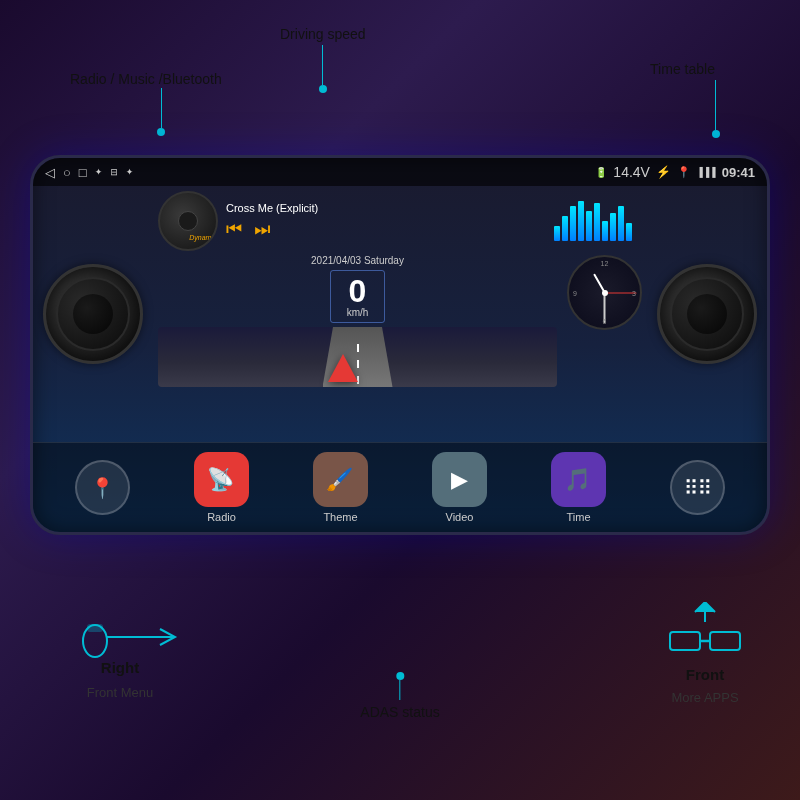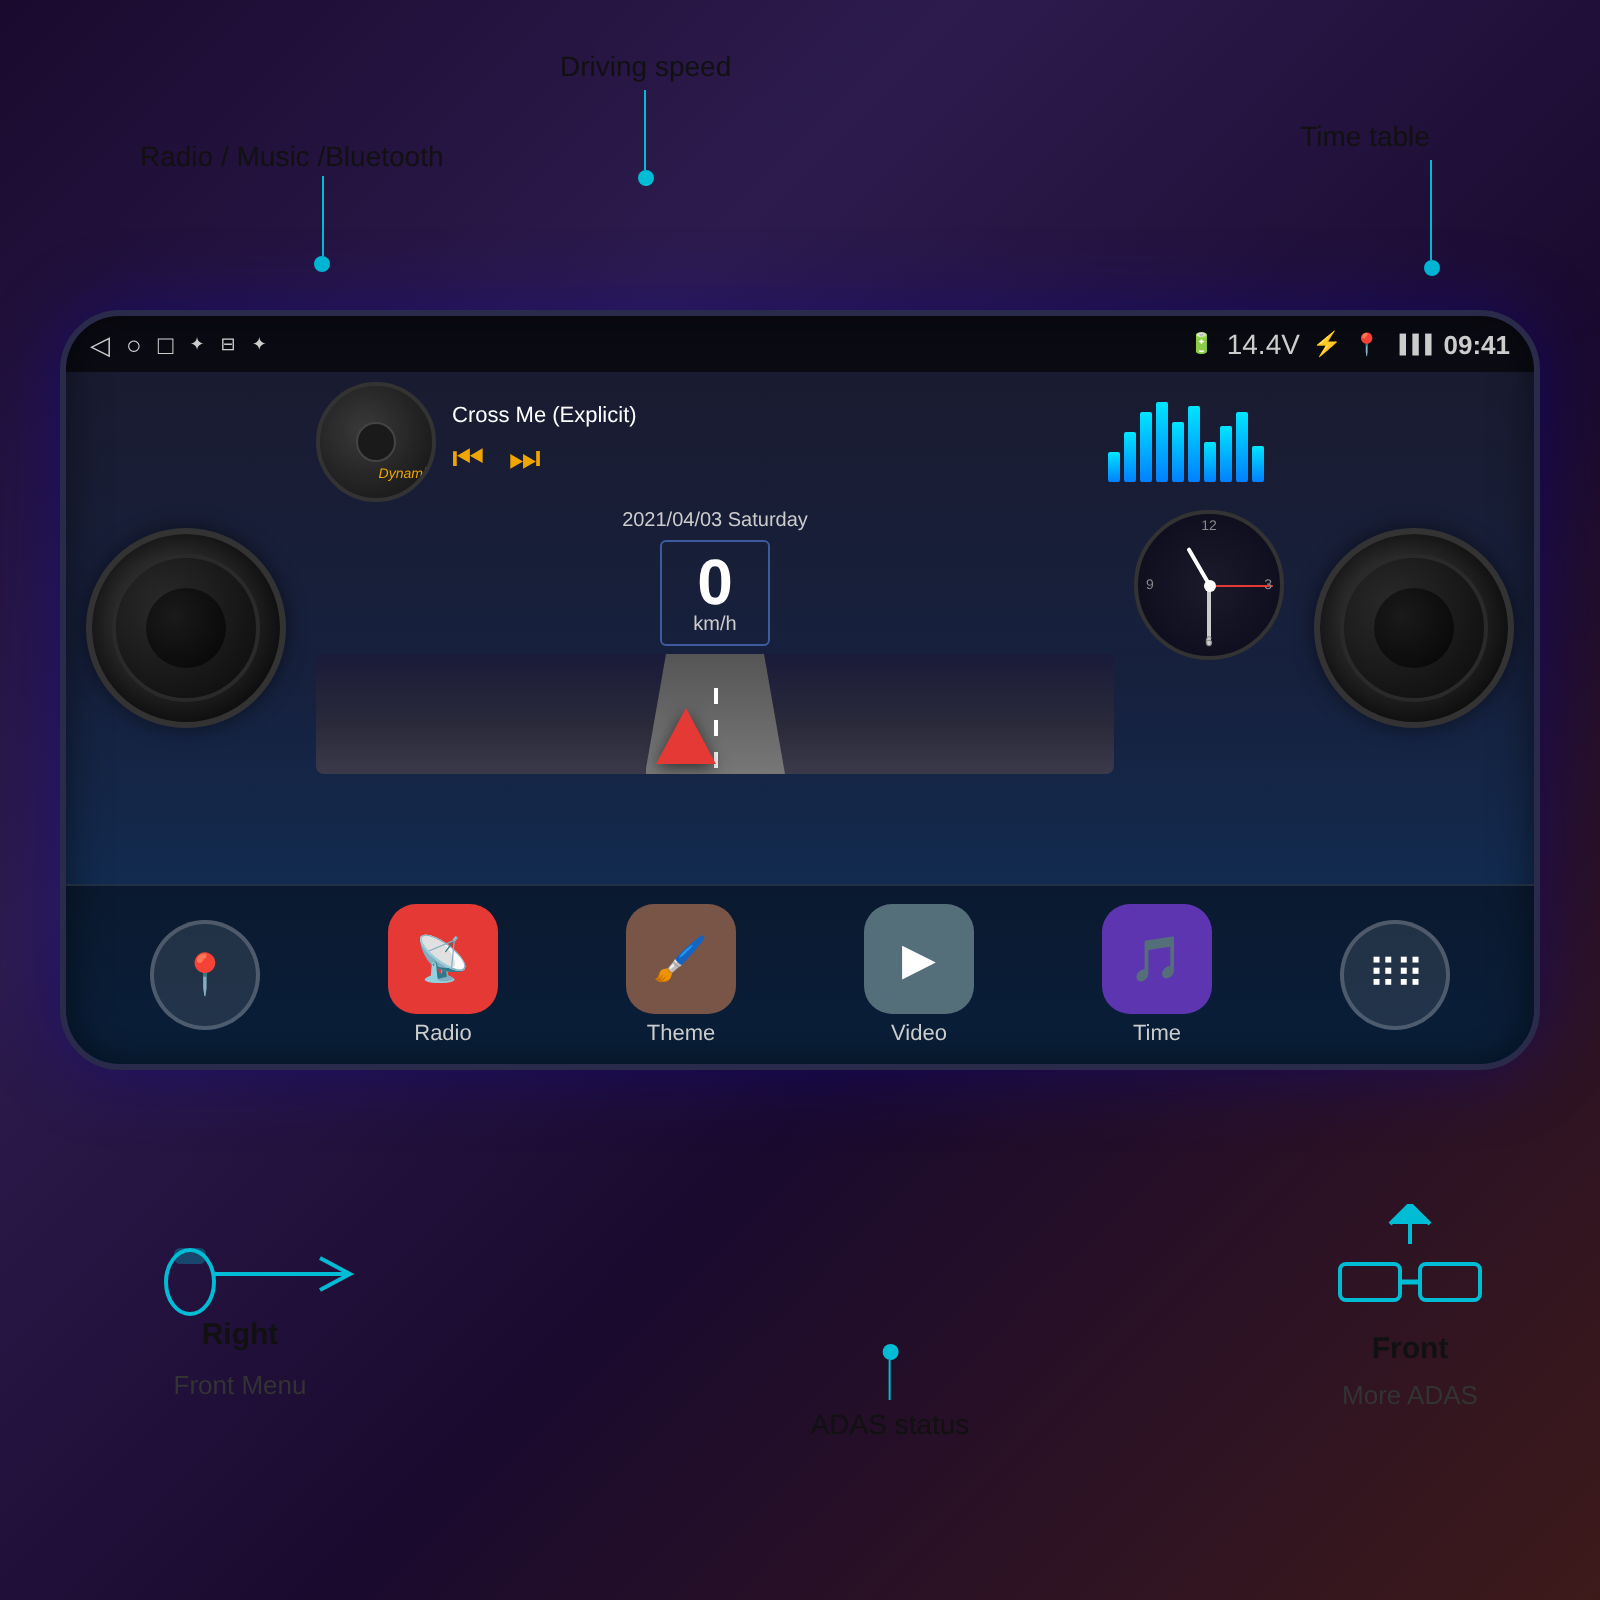--- a/index.html
+++ b/index.html
@@ -427,33 +427,33 @@
       <line x1="47" y1="38" x2="115" y2="38" stroke="#00bcd4" stroke-width="2"></line>
       <polyline points="100,30 115,38 100,46" fill="none" stroke="#00bcd4" stroke-width="2"></polyline>
       <line x1="60" y1="38" x2="75" y2="38" stroke="#00bcd4" stroke-width="2"></line>
       <line x1="78" y1="38" x2="93" y2="38" stroke="#00bcd4" stroke-width="2"></line>
     </g>
   </svg>
   <span style="font-size:15px; font-weight:bold; color:#111;">Right</span>
   <div style="margin-top:8px; font-size:13px; color:#333;">Front Menu</div>
 </div>
 
-<div style="position:absolute; bottom:80px; left:50%; transform:translateX(-50%); text-align:center;margin-left:45px;">
+<div style="position:absolute; bottom:80px; left:50%; transform:translateX(-50%); text-align:center;">
   <div style="width:8px; height:8px; background:#00bcd4; border-radius:50%; margin:0 auto;"></div>
   <div style="width:1px; height:20px; background:#00bcd4; margin:0 auto;"></div>
   <div style="font-size:14px; font-weight:500; color:#111; margin-top:4px;">ADAS status</div>
 </div>
 
 <div style="position:absolute; bottom:95px; right:55px; text-align:center;">
   
   <svg width="80" height="60" style="display:block; margin:0 auto 4px;">
     <g fill="none" stroke="#00bcd4" stroke-width="2">
       <line x1="40" y1="0" x2="40" y2="20" stroke="#00bcd4" stroke-width="2"></line>
       <polyline points="30,10 40,0 50,10" fill="#00bcd4"></polyline>
 
       <rect x="5" y="30" width="30" height="18" rx="3" stroke="#00bcd4"></rect>
       <rect x="45" y="30" width="30" height="18" rx="3" stroke="#00bcd4"></rect>
       <line x1="35" y1="39" x2="45" y2="39" stroke="#00bcd4" stroke-width="2.5"></line>
     </g>
   </svg>
   <span style="font-size:15px; font-weight:bold; color:#111;">Front</span>
-  <div style="font-size:13px; color:#333; margin-top:6px;">More ADAS</div>
+  <div style="font-size:13px; color:#333; margin-top:6px;">More APPS</div>
 </div>
 
 </body></html>

